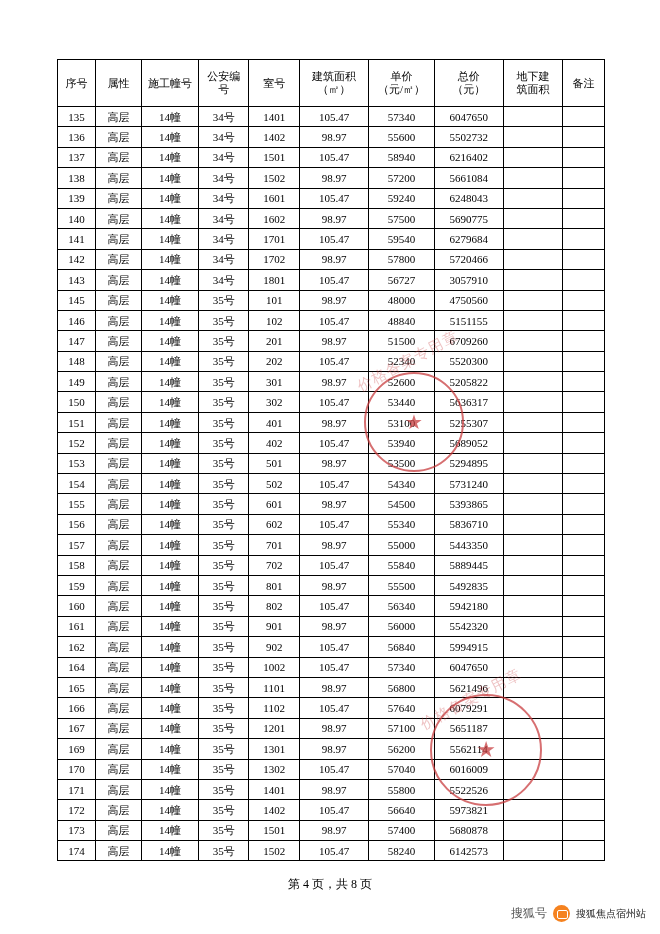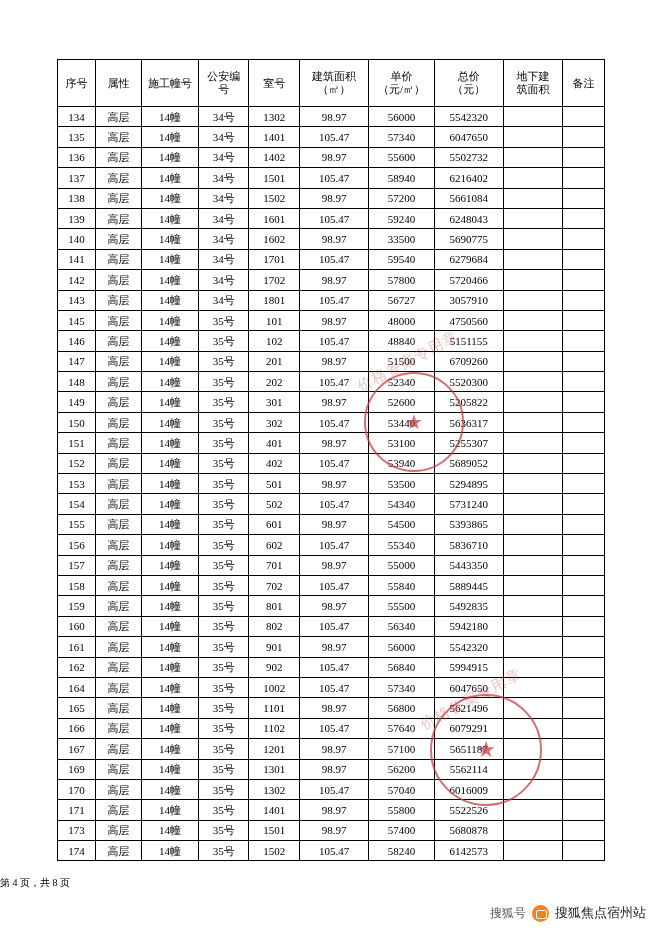--- a/index.html
+++ b/index.html
@@ -61,21 +61,22 @@
   .col-unitprice { width: 62px; }
   .col-total { width: 66px; }
   .col-underground { width: 56px; }
   .col-remark { width: 40px; }
 
   .footer-page {
     position: absolute;
     left: 0;
     right: 0;
     top: 876px;
-    font-size: 10px;
+    text-align: center;
+    font-size: 12px;
     font-family: "Liberation Serif", serif;
   }
 
   
   .seal {
     position: absolute;
     border: 2.5px solid #c7383a;
     border-radius: 50%;
     color: #c7383a;
     opacity: 0.72;
@@ -151,21 +152,21 @@
     position: absolute;
     left: 4px;
     top: 5px;
     width: 9px;
     height: 7px;
     border: 1.6px solid #fff;
     border-radius: 2px;
   }
   .sohu-name {
     color: #222;
-    font-size: 13px;
+    font-size: 10px;
   }
 </style>
 </head>
 <body>
 
 <div class="page">
 
   <div class="table-wrap">
     <table class="price-table">
       <colgroup>
@@ -204,368 +205,356 @@
           </th>
           <th>
             <div>地下建</div>
             <div>筑面积</div>
           </th>
           <th>备注</th>
         </tr>
       </thead>
       <tbody id="table-body">
           <tr>
-            <td>134</td>
-            <td>高层</td>
-            <td>14幢</td>
-            <td>34号</td>
-            <td>1302</td>
+            <td>135</td>
+            <td>高层</td>
+            <td>14幢</td>
+            <td>34号</td>
+            <td>1401</td>
+            <td>105.47</td>
+            <td>57340</td>
+            <td>6047650</td>
+            <td></td>
+            <td></td>
+          </tr>
+          <tr>
+            <td>136</td>
+            <td>高层</td>
+            <td>14幢</td>
+            <td>34号</td>
+            <td>1402</td>
+            <td>98.97</td>
+            <td>55600</td>
+            <td>5502732</td>
+            <td></td>
+            <td></td>
+          </tr>
+          <tr>
+            <td>137</td>
+            <td>高层</td>
+            <td>14幢</td>
+            <td>34号</td>
+            <td>1501</td>
+            <td>105.47</td>
+            <td>58940</td>
+            <td>6216402</td>
+            <td></td>
+            <td></td>
+          </tr>
+          <tr>
+            <td>138</td>
+            <td>高层</td>
+            <td>14幢</td>
+            <td>34号</td>
+            <td>1502</td>
+            <td>98.97</td>
+            <td>57200</td>
+            <td>5661084</td>
+            <td></td>
+            <td></td>
+          </tr>
+          <tr>
+            <td>139</td>
+            <td>高层</td>
+            <td>14幢</td>
+            <td>34号</td>
+            <td>1601</td>
+            <td>105.47</td>
+            <td>59240</td>
+            <td>6248043</td>
+            <td></td>
+            <td></td>
+          </tr>
+          <tr>
+            <td>140</td>
+            <td>高层</td>
+            <td>14幢</td>
+            <td>34号</td>
+            <td>1602</td>
+            <td>98.97</td>
+            <td>57500</td>
+            <td>5690775</td>
+            <td></td>
+            <td></td>
+          </tr>
+          <tr>
+            <td>141</td>
+            <td>高层</td>
+            <td>14幢</td>
+            <td>34号</td>
+            <td>1701</td>
+            <td>105.47</td>
+            <td>59540</td>
+            <td>6279684</td>
+            <td></td>
+            <td></td>
+          </tr>
+          <tr>
+            <td>142</td>
+            <td>高层</td>
+            <td>14幢</td>
+            <td>34号</td>
+            <td>1702</td>
+            <td>98.97</td>
+            <td>57800</td>
+            <td>5720466</td>
+            <td></td>
+            <td></td>
+          </tr>
+          <tr>
+            <td>143</td>
+            <td>高层</td>
+            <td>14幢</td>
+            <td>34号</td>
+            <td>1801</td>
+            <td>105.47</td>
+            <td>56727</td>
+            <td>3057910</td>
+            <td></td>
+            <td></td>
+          </tr>
+          <tr>
+            <td>145</td>
+            <td>高层</td>
+            <td>14幢</td>
+            <td>35号</td>
+            <td>101</td>
+            <td>98.97</td>
+            <td>48000</td>
+            <td>4750560</td>
+            <td></td>
+            <td></td>
+          </tr>
+          <tr>
+            <td>146</td>
+            <td>高层</td>
+            <td>14幢</td>
+            <td>35号</td>
+            <td>102</td>
+            <td>105.47</td>
+            <td>48840</td>
+            <td>5151155</td>
+            <td></td>
+            <td></td>
+          </tr>
+          <tr>
+            <td>147</td>
+            <td>高层</td>
+            <td>14幢</td>
+            <td>35号</td>
+            <td>201</td>
+            <td>98.97</td>
+            <td>51500</td>
+            <td>6709260</td>
+            <td></td>
+            <td></td>
+          </tr>
+          <tr>
+            <td>148</td>
+            <td>高层</td>
+            <td>14幢</td>
+            <td>35号</td>
+            <td>202</td>
+            <td>105.47</td>
+            <td>52340</td>
+            <td>5520300</td>
+            <td></td>
+            <td></td>
+          </tr>
+          <tr>
+            <td>149</td>
+            <td>高层</td>
+            <td>14幢</td>
+            <td>35号</td>
+            <td>301</td>
+            <td>98.97</td>
+            <td>52600</td>
+            <td>5205822</td>
+            <td></td>
+            <td></td>
+          </tr>
+          <tr>
+            <td>150</td>
+            <td>高层</td>
+            <td>14幢</td>
+            <td>35号</td>
+            <td>302</td>
+            <td>105.47</td>
+            <td>53440</td>
+            <td>5636317</td>
+            <td></td>
+            <td></td>
+          </tr>
+          <tr>
+            <td>151</td>
+            <td>高层</td>
+            <td>14幢</td>
+            <td>35号</td>
+            <td>401</td>
+            <td>98.97</td>
+            <td>53100</td>
+            <td>5255307</td>
+            <td></td>
+            <td></td>
+          </tr>
+          <tr>
+            <td>152</td>
+            <td>高层</td>
+            <td>14幢</td>
+            <td>35号</td>
+            <td>402</td>
+            <td>105.47</td>
+            <td>53940</td>
+            <td>5689052</td>
+            <td></td>
+            <td></td>
+          </tr>
+          <tr>
+            <td>153</td>
+            <td>高层</td>
+            <td>14幢</td>
+            <td>35号</td>
+            <td>501</td>
+            <td>98.97</td>
+            <td>53500</td>
+            <td>5294895</td>
+            <td></td>
+            <td></td>
+          </tr>
+          <tr>
+            <td>154</td>
+            <td>高层</td>
+            <td>14幢</td>
+            <td>35号</td>
+            <td>502</td>
+            <td>105.47</td>
+            <td>54340</td>
+            <td>5731240</td>
+            <td></td>
+            <td></td>
+          </tr>
+          <tr>
+            <td>155</td>
+            <td>高层</td>
+            <td>14幢</td>
+            <td>35号</td>
+            <td>601</td>
+            <td>98.97</td>
+            <td>54500</td>
+            <td>5393865</td>
+            <td></td>
+            <td></td>
+          </tr>
+          <tr>
+            <td>156</td>
+            <td>高层</td>
+            <td>14幢</td>
+            <td>35号</td>
+            <td>602</td>
+            <td>105.47</td>
+            <td>55340</td>
+            <td>5836710</td>
+            <td></td>
+            <td></td>
+          </tr>
+          <tr>
+            <td>157</td>
+            <td>高层</td>
+            <td>14幢</td>
+            <td>35号</td>
+            <td>701</td>
+            <td>98.97</td>
+            <td>55000</td>
+            <td>5443350</td>
+            <td></td>
+            <td></td>
+          </tr>
+          <tr>
+            <td>158</td>
+            <td>高层</td>
+            <td>14幢</td>
+            <td>35号</td>
+            <td>702</td>
+            <td>105.47</td>
+            <td>55840</td>
+            <td>5889445</td>
+            <td></td>
+            <td></td>
+          </tr>
+          <tr>
+            <td>159</td>
+            <td>高层</td>
+            <td>14幢</td>
+            <td>35号</td>
+            <td>801</td>
+            <td>98.97</td>
+            <td>55500</td>
+            <td>5492835</td>
+            <td></td>
+            <td></td>
+          </tr>
+          <tr>
+            <td>160</td>
+            <td>高层</td>
+            <td>14幢</td>
+            <td>35号</td>
+            <td>802</td>
+            <td>105.47</td>
+            <td>56340</td>
+            <td>5942180</td>
+            <td></td>
+            <td></td>
+          </tr>
+          <tr>
+            <td>161</td>
+            <td>高层</td>
+            <td>14幢</td>
+            <td>35号</td>
+            <td>901</td>
             <td>98.97</td>
             <td>56000</td>
             <td>5542320</td>
             <td></td>
             <td></td>
           </tr>
           <tr>
-            <td>135</td>
-            <td>高层</td>
-            <td>14幢</td>
-            <td>34号</td>
-            <td>1401</td>
+            <td>162</td>
+            <td>高层</td>
+            <td>14幢</td>
+            <td>35号</td>
+            <td>902</td>
+            <td>105.47</td>
+            <td>56840</td>
+            <td>5994915</td>
+            <td></td>
+            <td></td>
+          </tr>
+          <tr>
+            <td>164</td>
+            <td>高层</td>
+            <td>14幢</td>
+            <td>35号</td>
+            <td>1002</td>
             <td>105.47</td>
             <td>57340</td>
             <td>6047650</td>
             <td></td>
             <td></td>
           </tr>
           <tr>
-            <td>136</td>
-            <td>高层</td>
-            <td>14幢</td>
-            <td>34号</td>
-            <td>1402</td>
-            <td>98.97</td>
-            <td>55600</td>
-            <td>5502732</td>
-            <td></td>
-            <td></td>
-          </tr>
-          <tr>
-            <td>137</td>
-            <td>高层</td>
-            <td>14幢</td>
-            <td>34号</td>
-            <td>1501</td>
-            <td>105.47</td>
-            <td>58940</td>
-            <td>6216402</td>
-            <td></td>
-            <td></td>
-          </tr>
-          <tr>
-            <td>138</td>
-            <td>高层</td>
-            <td>14幢</td>
-            <td>34号</td>
-            <td>1502</td>
-            <td>98.97</td>
-            <td>57200</td>
-            <td>5661084</td>
-            <td></td>
-            <td></td>
-          </tr>
-          <tr>
-            <td>139</td>
-            <td>高层</td>
-            <td>14幢</td>
-            <td>34号</td>
-            <td>1601</td>
-            <td>105.47</td>
-            <td>59240</td>
-            <td>6248043</td>
-            <td></td>
-            <td></td>
-          </tr>
-          <tr>
-            <td>140</td>
-            <td>高层</td>
-            <td>14幢</td>
-            <td>34号</td>
-            <td>1602</td>
-            <td>98.97</td>
-            <td>33500</td>
-            <td>5690775</td>
-            <td></td>
-            <td></td>
-          </tr>
-          <tr>
-            <td>141</td>
-            <td>高层</td>
-            <td>14幢</td>
-            <td>34号</td>
-            <td>1701</td>
-            <td>105.47</td>
-            <td>59540</td>
-            <td>6279684</td>
-            <td></td>
-            <td></td>
-          </tr>
-          <tr>
-            <td>142</td>
-            <td>高层</td>
-            <td>14幢</td>
-            <td>34号</td>
-            <td>1702</td>
-            <td>98.97</td>
-            <td>57800</td>
-            <td>5720466</td>
-            <td></td>
-            <td></td>
-          </tr>
-          <tr>
-            <td>143</td>
-            <td>高层</td>
-            <td>14幢</td>
-            <td>34号</td>
-            <td>1801</td>
-            <td>105.47</td>
-            <td>56727</td>
-            <td>3057910</td>
-            <td></td>
-            <td></td>
-          </tr>
-          <tr>
-            <td>145</td>
-            <td>高层</td>
-            <td>14幢</td>
-            <td>35号</td>
-            <td>101</td>
-            <td>98.97</td>
-            <td>48000</td>
-            <td>4750560</td>
-            <td></td>
-            <td></td>
-          </tr>
-          <tr>
-            <td>146</td>
-            <td>高层</td>
-            <td>14幢</td>
-            <td>35号</td>
-            <td>102</td>
-            <td>105.47</td>
-            <td>48840</td>
-            <td>5151155</td>
-            <td></td>
-            <td></td>
-          </tr>
-          <tr>
-            <td>147</td>
-            <td>高层</td>
-            <td>14幢</td>
-            <td>35号</td>
-            <td>201</td>
-            <td>98.97</td>
-            <td>51500</td>
-            <td>6709260</td>
-            <td></td>
-            <td></td>
-          </tr>
-          <tr>
-            <td>148</td>
-            <td>高层</td>
-            <td>14幢</td>
-            <td>35号</td>
-            <td>202</td>
-            <td>105.47</td>
-            <td>52340</td>
-            <td>5520300</td>
-            <td></td>
-            <td></td>
-          </tr>
-          <tr>
-            <td>149</td>
-            <td>高层</td>
-            <td>14幢</td>
-            <td>35号</td>
-            <td>301</td>
-            <td>98.97</td>
-            <td>52600</td>
-            <td>5205822</td>
-            <td></td>
-            <td></td>
-          </tr>
-          <tr>
-            <td>150</td>
-            <td>高层</td>
-            <td>14幢</td>
-            <td>35号</td>
-            <td>302</td>
-            <td>105.47</td>
-            <td>53440</td>
-            <td>5636317</td>
-            <td></td>
-            <td></td>
-          </tr>
-          <tr>
-            <td>151</td>
-            <td>高层</td>
-            <td>14幢</td>
-            <td>35号</td>
-            <td>401</td>
-            <td>98.97</td>
-            <td>53100</td>
-            <td>5255307</td>
-            <td></td>
-            <td></td>
-          </tr>
-          <tr>
-            <td>152</td>
-            <td>高层</td>
-            <td>14幢</td>
-            <td>35号</td>
-            <td>402</td>
-            <td>105.47</td>
-            <td>53940</td>
-            <td>5689052</td>
-            <td></td>
-            <td></td>
-          </tr>
-          <tr>
-            <td>153</td>
-            <td>高层</td>
-            <td>14幢</td>
-            <td>35号</td>
-            <td>501</td>
-            <td>98.97</td>
-            <td>53500</td>
-            <td>5294895</td>
-            <td></td>
-            <td></td>
-          </tr>
-          <tr>
-            <td>154</td>
-            <td>高层</td>
-            <td>14幢</td>
-            <td>35号</td>
-            <td>502</td>
-            <td>105.47</td>
-            <td>54340</td>
-            <td>5731240</td>
-            <td></td>
-            <td></td>
-          </tr>
-          <tr>
-            <td>155</td>
-            <td>高层</td>
-            <td>14幢</td>
-            <td>35号</td>
-            <td>601</td>
-            <td>98.97</td>
-            <td>54500</td>
-            <td>5393865</td>
-            <td></td>
-            <td></td>
-          </tr>
-          <tr>
-            <td>156</td>
-            <td>高层</td>
-            <td>14幢</td>
-            <td>35号</td>
-            <td>602</td>
-            <td>105.47</td>
-            <td>55340</td>
-            <td>5836710</td>
-            <td></td>
-            <td></td>
-          </tr>
-          <tr>
-            <td>157</td>
-            <td>高层</td>
-            <td>14幢</td>
-            <td>35号</td>
-            <td>701</td>
-            <td>98.97</td>
-            <td>55000</td>
-            <td>5443350</td>
-            <td></td>
-            <td></td>
-          </tr>
-          <tr>
-            <td>158</td>
-            <td>高层</td>
-            <td>14幢</td>
-            <td>35号</td>
-            <td>702</td>
-            <td>105.47</td>
-            <td>55840</td>
-            <td>5889445</td>
-            <td></td>
-            <td></td>
-          </tr>
-          <tr>
-            <td>159</td>
-            <td>高层</td>
-            <td>14幢</td>
-            <td>35号</td>
-            <td>801</td>
-            <td>98.97</td>
-            <td>55500</td>
-            <td>5492835</td>
-            <td></td>
-            <td></td>
-          </tr>
-          <tr>
-            <td>160</td>
-            <td>高层</td>
-            <td>14幢</td>
-            <td>35号</td>
-            <td>802</td>
-            <td>105.47</td>
-            <td>56340</td>
-            <td>5942180</td>
-            <td></td>
-            <td></td>
-          </tr>
-          <tr>
-            <td>161</td>
-            <td>高层</td>
-            <td>14幢</td>
-            <td>35号</td>
-            <td>901</td>
-            <td>98.97</td>
-            <td>56000</td>
-            <td>5542320</td>
-            <td></td>
-            <td></td>
-          </tr>
-          <tr>
-            <td>162</td>
-            <td>高层</td>
-            <td>14幢</td>
-            <td>35号</td>
-            <td>902</td>
-            <td>105.47</td>
-            <td>56840</td>
-            <td>5994915</td>
-            <td></td>
-            <td></td>
-          </tr>
-          <tr>
-            <td>164</td>
-            <td>高层</td>
-            <td>14幢</td>
-            <td>35号</td>
-            <td>1002</td>
-            <td>105.47</td>
-            <td>57340</td>
-            <td>6047650</td>
-            <td></td>
-            <td></td>
-          </tr>
-          <tr>
             <td>165</td>
             <td>高层</td>
             <td>14幢</td>
             <td>35号</td>
             <td>1101</td>
             <td>98.97</td>
             <td>56800</td>
             <td>5621496</td>
             <td></td>
             <td></td>
@@ -620,20 +609,32 @@
           </tr>
           <tr>
             <td>171</td>
             <td>高层</td>
             <td>14幢</td>
             <td>35号</td>
             <td>1401</td>
             <td>98.97</td>
             <td>55800</td>
             <td>5522526</td>
+            <td></td>
+            <td></td>
+          </tr>
+          <tr>
+            <td>172</td>
+            <td>高层</td>
+            <td>14幢</td>
+            <td>35号</td>
+            <td>1402</td>
+            <td>105.47</td>
+            <td>56640</td>
+            <td>5973821</td>
             <td></td>
             <td></td>
           </tr>
           <tr>
             <td>173</td>
             <td>高层</td>
             <td>14幢</td>
             <td>35号</td>
             <td>1501</td>
             <td>98.97</td>

